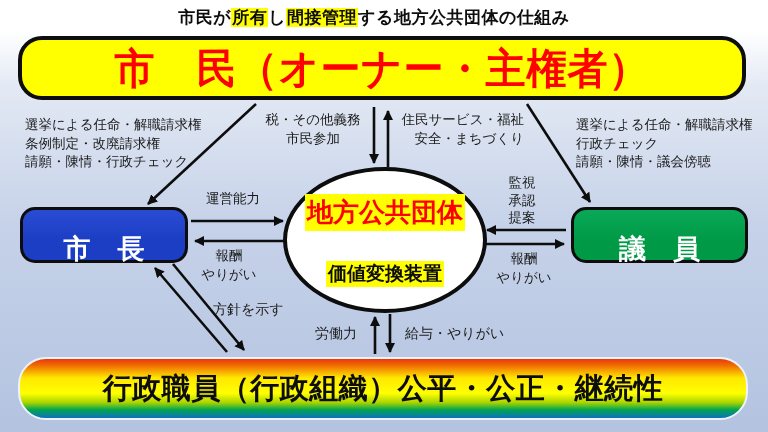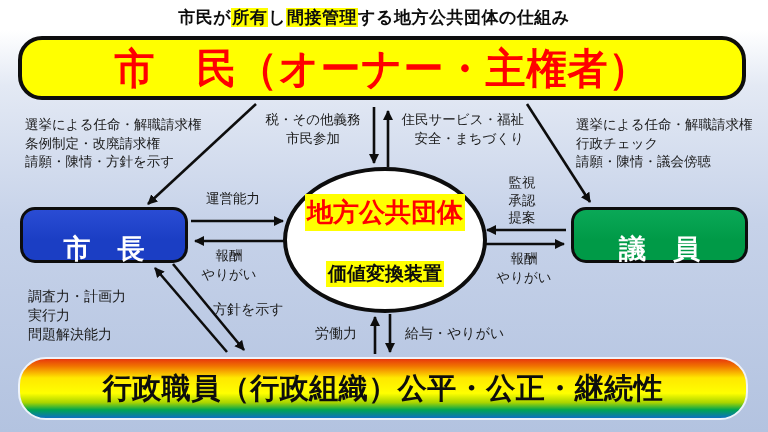--- a/index.html
+++ b/index.html
@@ -76,21 +76,21 @@
     <span>市民が</span><span class="hl">所有</span><span>し</span><span class="hl">間接管理</span><span>する地方公共団体の仕組み</span>
   </div>
 
   <div class="abs citizens">
     <span>市　民（オーナー・主権者）</span>
   </div>
 
   <div class="abs lbl" style="left:25px;top:116px;">
     <div>選挙による任命・解職請求権</div>
     <div>条例制定・改廃請求権</div>
-    <div>請願・陳情・方針を示す</div>
+    <div>請願・陳情・行政チェック</div>
   </div>
 
   <div class="abs lbl center-txt" style="left:254px;top:111px;width:118px;">
     <div>税・その他義務</div>
     <div>市民参加</div>
   </div>
 
   <div class="abs lbl right-txt" style="left:392px;top:111px;width:132px;">
     <div>住民サービス・福祉</div>
     <div>安全・まちづくり</div>
@@ -126,25 +126,20 @@
     <div>監視</div>
     <div>承認</div>
     <div>提案</div>
   </div>
 
   <div class="abs lbl center-txt" style="left:489px;top:250px;width:70px;">
     <div>報酬</div>
     <div>やりがい</div>
   </div>
 
-  <div class="abs lbl" style="left:28px;top:287px;line-height:19px;font-size:14px;">
-    <div>調査力・計画力</div>
-    <div>実行力</div>
-    <div>問題解決能力</div>
-  </div>
 
   <div class="abs lbl" style="left:213px;top:300px;font-size:14px;">方針を示す</div>
 
   <div class="abs lbl" style="left:315px;top:324px;font-size:14px;">労働力</div>
   <div class="abs lbl" style="left:405px;top:324px;font-size:14px;">給与・やりがい</div>
 
   <div class="abs staff">
     <span>行政職員（行政組織）公平・公正・継続性</span>
   </div>
 

